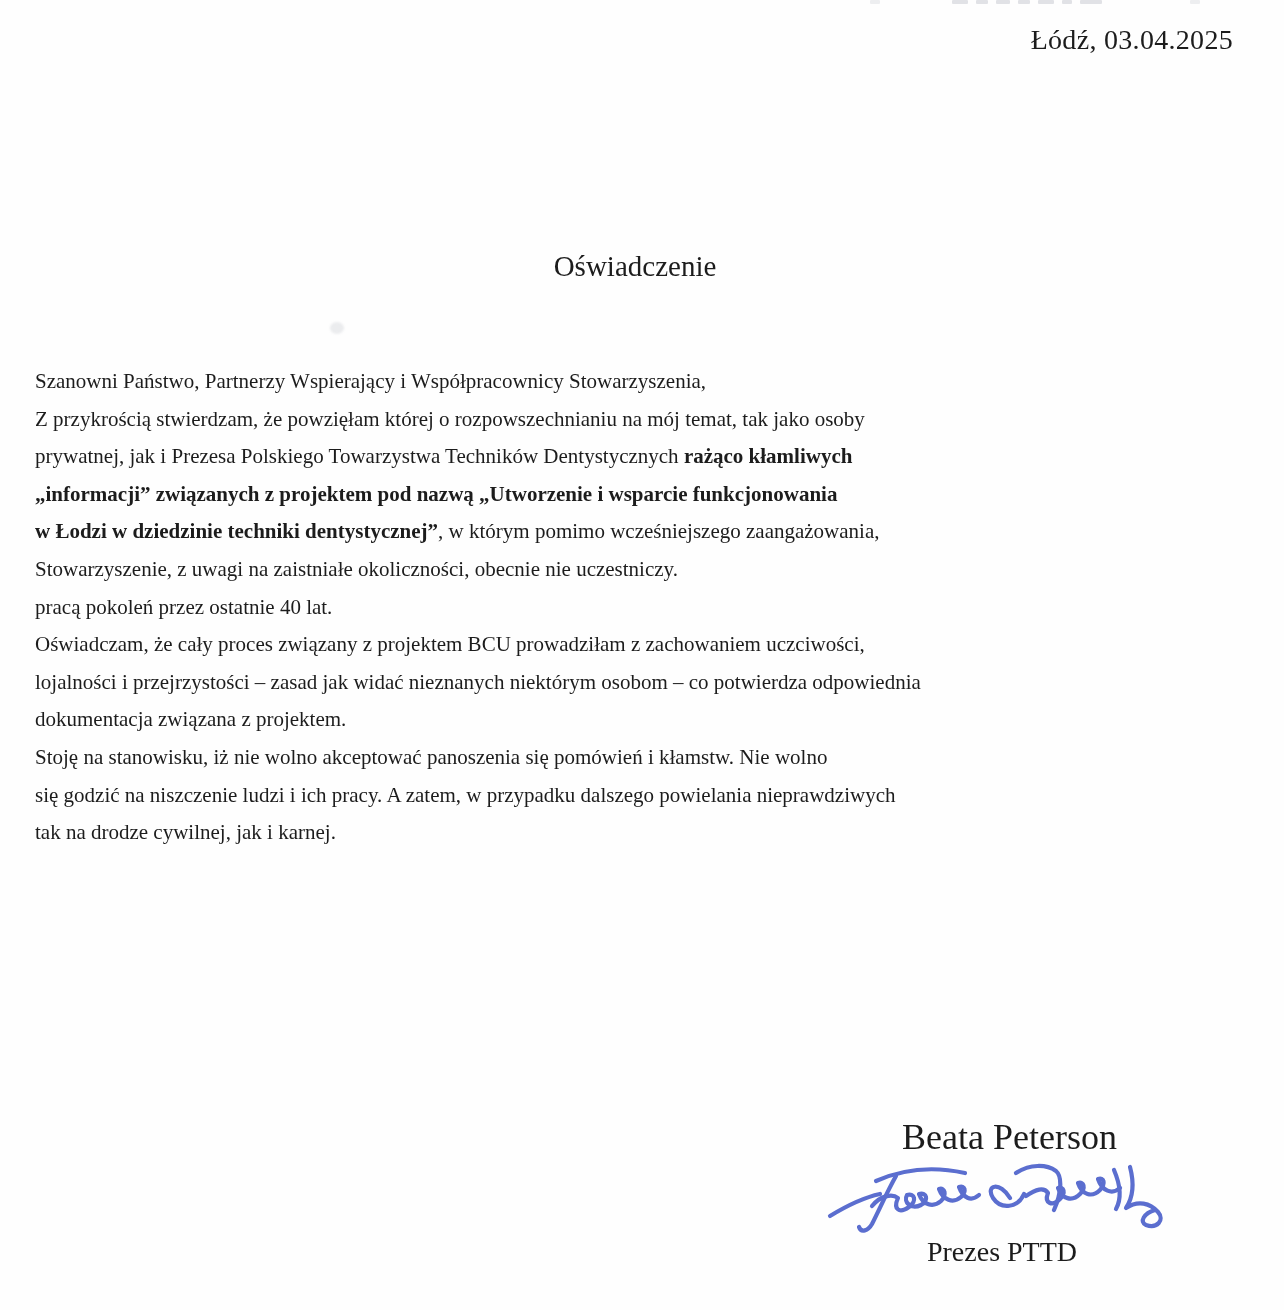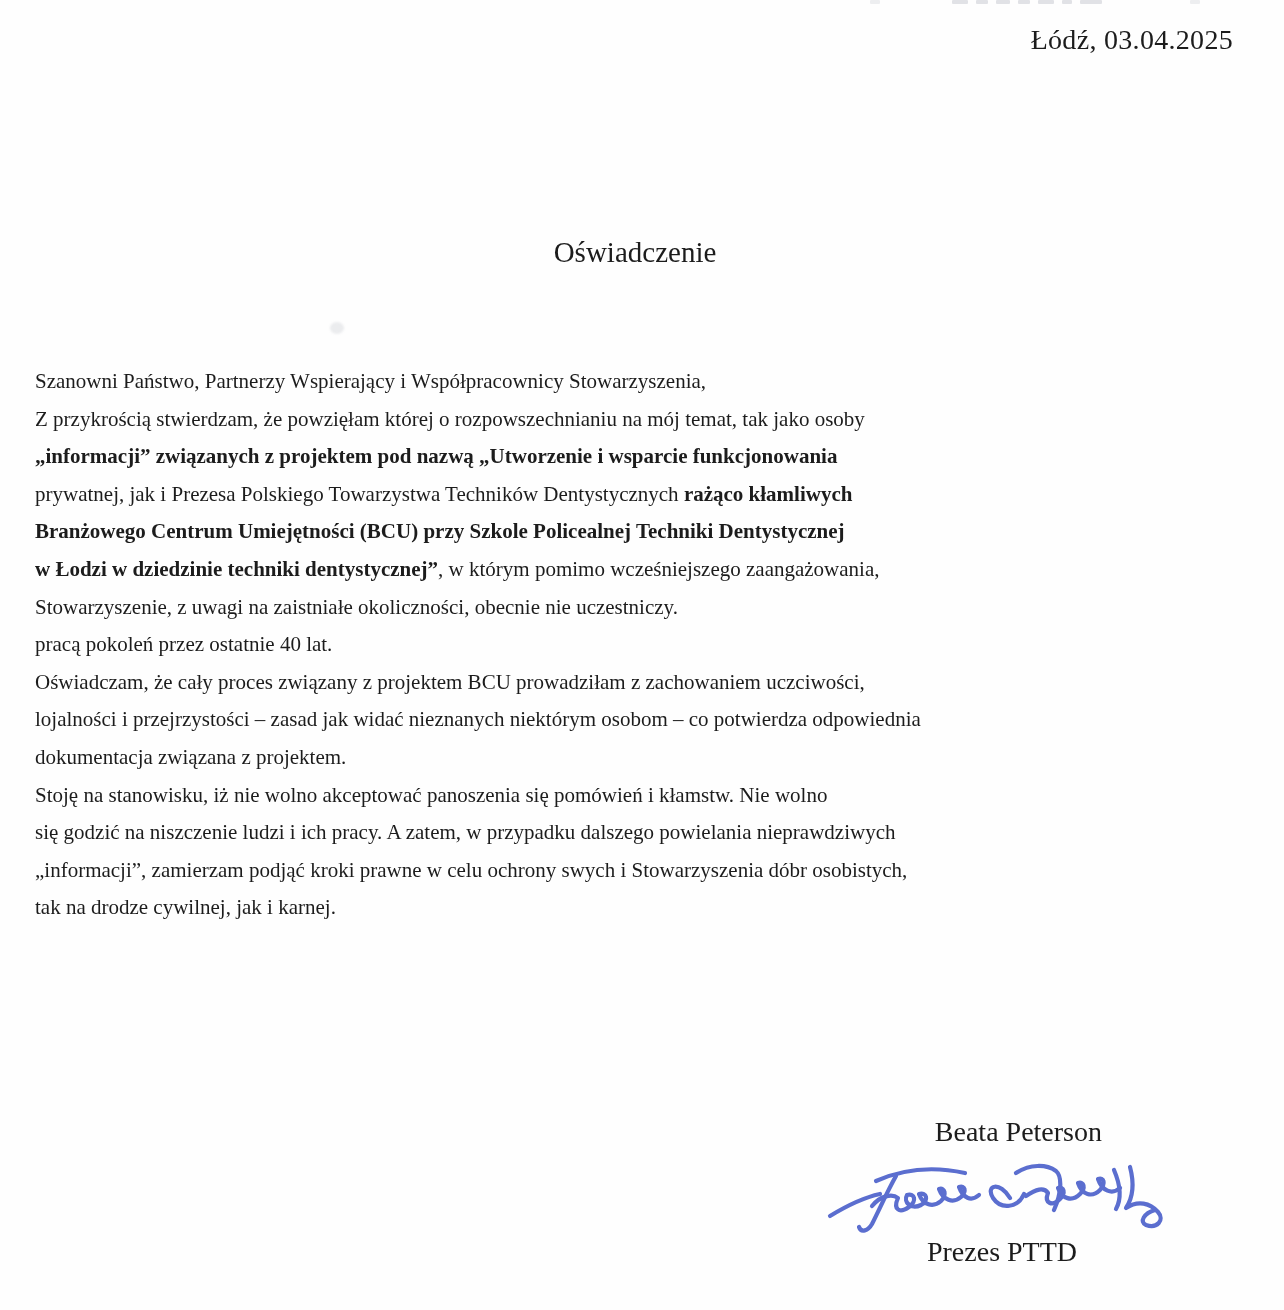--- a/index.html
+++ b/index.html
@@ -20,21 +20,21 @@
   .date-line {
     position: absolute;
     top: 24px;
     right: 51px;
     font-size: 28px;
     letter-spacing: 0.3px;
     white-space: nowrap;
   }
   .doc-title {
     position: absolute;
-    top: 236px;
+    top: 250px;
     left: 0;
     width: 1270px;
     text-align: center;
     font-size: 29px;
   }
   .body-text {
     position: absolute;
     top: 363px;
     left: 35px;
     width: 1214px;
@@ -45,22 +45,22 @@
     white-space: nowrap;
   }
   .body-line .b {
     font-weight: bold;
   }
   .signer-name {
     position: absolute;
     top: 1116px;
     left: 902px;
     width: 200px;
-    text-align: right;
-    font-size: 28px;
+    text-align: left;
+    font-size: 36px;
     white-space: nowrap;
   }
   .signature-wrap {
     position: absolute;
     top: 1150px;
     left: 818px;
     width: 360px;
     height: 110px;
   }
   .signer-role {
@@ -105,32 +105,30 @@
   <div class="scan-dash" style="left:1190px; width:10px; background:rgba(150,155,170,0.16);"></div>
   <div class="scan-speck" style="left:330px; top:322px;"></div>
 
   <div class="date-line">Łódź, 03.04.2025</div>
 
   <div class="doc-title">Oświadczenie</div>
 
   <div class="body-text">
       <div class="body-line"><span>Szanowni Państwo, Partnerzy Wspierający i Współpracownicy Stowarzyszenia,</span></div>
       <div class="body-line"><span>Z przykrością stwierdzam, że powzięłam której o rozpowszechnianiu na mój temat, tak jako osoby</span></div>
+      <div class="body-line"><span>prywatnej, jak i Prezesa Polskiego Towarzystwa Techników Dentystycznych </span><span class="b">rażąco kłamliwych</span></div>
       <div class="body-line"><span class="b">„informacji” związanych z projektem pod nazwą „Utworzenie i wsparcie funkcjonowania</span></div>
-      <div class="body-line"><span>prywatnej, jak i Prezesa Polskiego Towarzystwa Techników Dentystycznych </span><span class="b">rażąco kłamliwych</span></div>
-      <div class="body-line"><span class="b">Branżowego Centrum Umiejętności (BCU) przy Szkole Policealnej Techniki Dentystycznej</span></div>
       <div class="body-line"><span class="b">w Łodzi w dziedzinie techniki dentystycznej”</span><span>, w którym pomimo wcześniejszego zaangażowania,</span></div>
       <div class="body-line"><span>Stowarzyszenie, z uwagi na zaistniałe okoliczności, obecnie nie uczestniczy.</span></div>
       <div class="body-line"><span>pracą pokoleń przez ostatnie 40 lat.</span></div>
       <div class="body-line"><span>Oświadczam, że cały proces związany z projektem BCU prowadziłam z zachowaniem uczciwości,</span></div>
       <div class="body-line"><span>lojalności i przejrzystości – zasad jak widać nieznanych niektórym osobom – co potwierdza odpowiednia</span></div>
       <div class="body-line"><span>dokumentacja związana z projektem.</span></div>
       <div class="body-line"><span>Stoję na stanowisku, iż nie wolno akceptować panoszenia się pomówień i kłamstw. Nie wolno</span></div>
       <div class="body-line"><span>się godzić na niszczenie ludzi i ich pracy. A zatem, w przypadku dalszego powielania nieprawdziwych</span></div>
-      <div class="body-line"><span>„informacji”, zamierzam podjąć kroki prawne w celu ochrony swych i Stowarzyszenia dóbr osobistych,</span></div>
       <div class="body-line"><span>tak na drodze cywilnej, jak i karnej.</span></div>
     </div>
 
   <div class="signer-name">Beata Peterson</div>
 
   <div class="signature-wrap">
     <svg width="360" height="110" viewBox="0 0 360 110">
       <g class="sig-stroke" fill="none" stroke="#5b6ecf" stroke-width="4.2" stroke-linecap="round" stroke-linejoin="round">
 
         <path d="M12,66 C30,55 48,47 62,44"></path>

